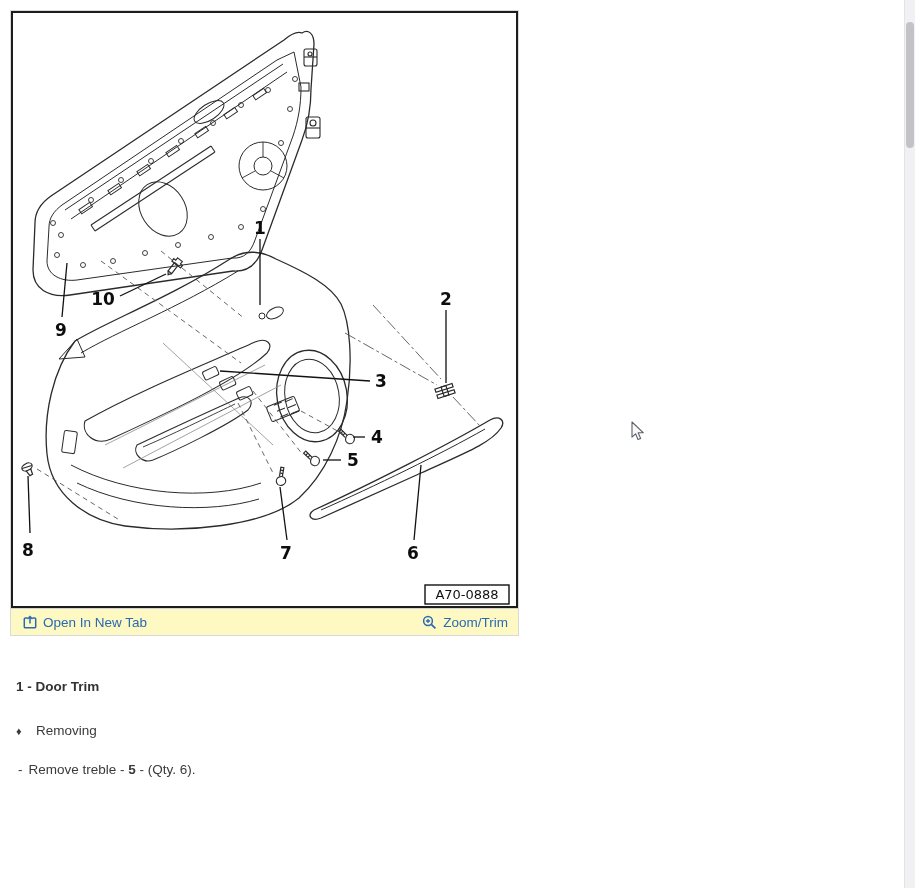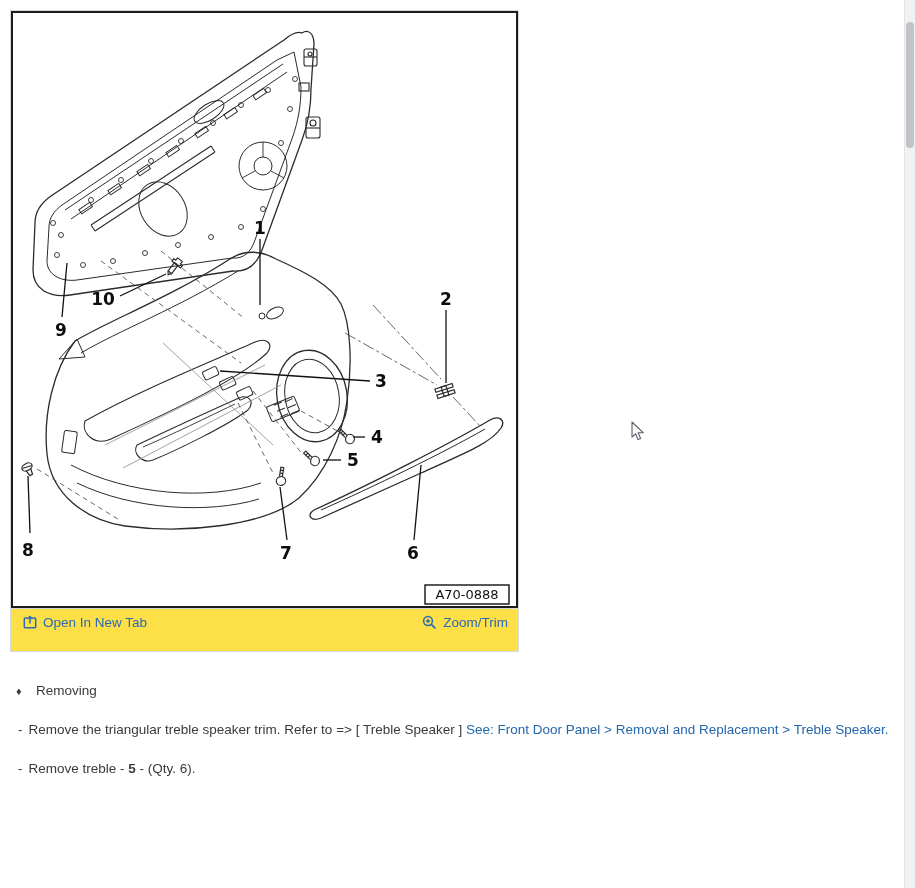--- a/index.html
+++ b/index.html
@@ -1,26 +1,26 @@
 <!DOCTYPE html>
 <html><head>
 <meta charset="utf-8">
 <style>
   html,body{margin:0;padding:0;width:915px;height:888px;background:#ffffff;overflow:hidden;
             font-family:"Liberation Sans",sans-serif;color:#3a3a3a;}
   .figure-wrap{position:absolute;left:10px;top:10px;width:507px;border:1px solid #d7dadd;background:#edeff2;}
   .figure-canvas{background:#ffffff;border:2px solid #1c1c1c;width:503px;height:593px;position:relative;}
   .figure-canvas svg{display:block;}
   .figure-toolbar{height:26px;display:flex;align-items:center;justify-content:space-between;
-                  padding:0 10px 16px 12px;background:#fde047;border-top:1px solid #cfd3d8;}
+                  padding:0 10px 0 12px;background:#fef9c3;border-top:1px solid #cfd3d8;}
   .tb-link{display:flex;align-items:center;gap:6px;color:#2a6ab2;font-size:13.5px;cursor:pointer;text-decoration:none;}
   .tb-link svg{flex:0 0 auto;}
   .notes{position:absolute;left:16px;top:677px;width:884px;font-size:13.5px;line-height:20px;}
   .notes-heading{font-weight:bold;color:#333;}
-  .removing-row{margin-top:4px;}
+  .removing-row{margin-top:24px;}
   .bullet{display:inline-block;width:20px;font-size:11px;color:#3a3a3a;}
   .step{margin-top:19px;}
   .step .dash{display:inline-block;margin-right:6px;margin-left:2px;}
   .step a{color:#2466ad;text-decoration:none;cursor:pointer;}
   .step b{font-weight:bold;}
   .scrollbar{position:absolute;right:0;top:0;width:10px;height:888px;background:#f1f1f3;border-left:1px solid #e4e4e8;}
   .scroll-thumb{position:absolute;left:1px;top:22px;width:8px;height:126px;background:#c3c3c7;border-radius:4px;}
   .cursor{position:absolute;left:631px;top:421px;pointer-events:none;}
   text.callout{font-family:"DejaVu Sans",sans-serif;font-weight:bold;font-size:17px;fill:#0d0d0d;}
   text.figlabel{font-family:"DejaVu Sans",sans-serif;font-size:13px;fill:#111;}
@@ -193,28 +193,26 @@
         <circle cx="6" cy="6" r="4.4" fill="none" stroke="#2a6ab2" stroke-width="1.5"></circle>
         <path d="M6,3.9 V8.1 M3.9,6 H8.1" stroke="#2a6ab2" stroke-width="1.3" fill="none"></path>
         <path d="M9.3,9.3 L13.4,13.4" stroke="#2a6ab2" stroke-width="1.8" fill="none"></path>
       </svg>
       <span>Zoom/Trim</span>
     </a>
   </div>
 </div>
 
 <div class="notes">
+  <div class="notes-heading">1 - Door Trim</div>
 
   <div class="removing-row">
     <span class="bullet">♦</span><span>Removing</span>
   </div>
 
-  <p class="step">
-    <span class="dash">-</span><span>Remove the triangular treble speaker trim. Refer to =&gt; [ Treble Speaker ] </span><b></b><span></span><a>See: Front Door Panel &gt; Removal and Replacement &gt; Treble Speaker.</a>
-  </p>
 
 
   <p class="step">
     <span class="dash">-</span><span>Remove treble - </span><b>5</b><span> - (Qty. 6).</span>
   </p>
 </div>
 
 <div class="scrollbar">
   <div class="scroll-thumb"></div>
 </div>

